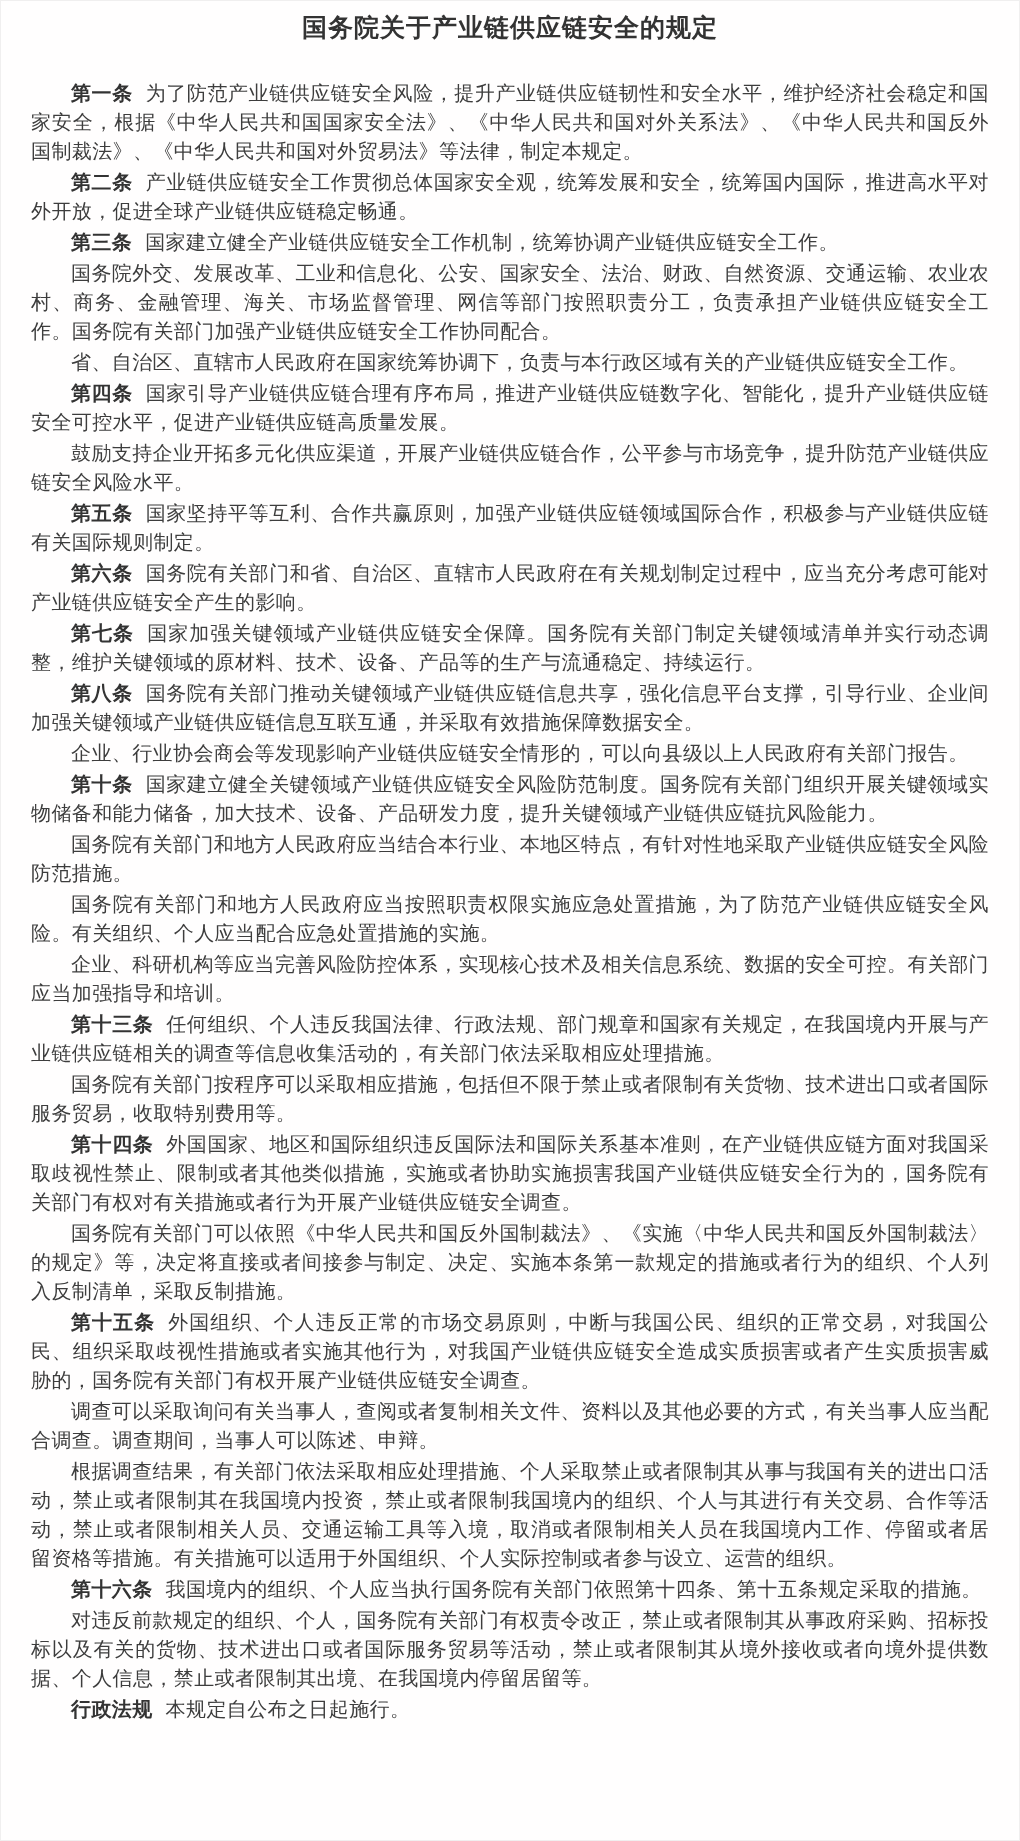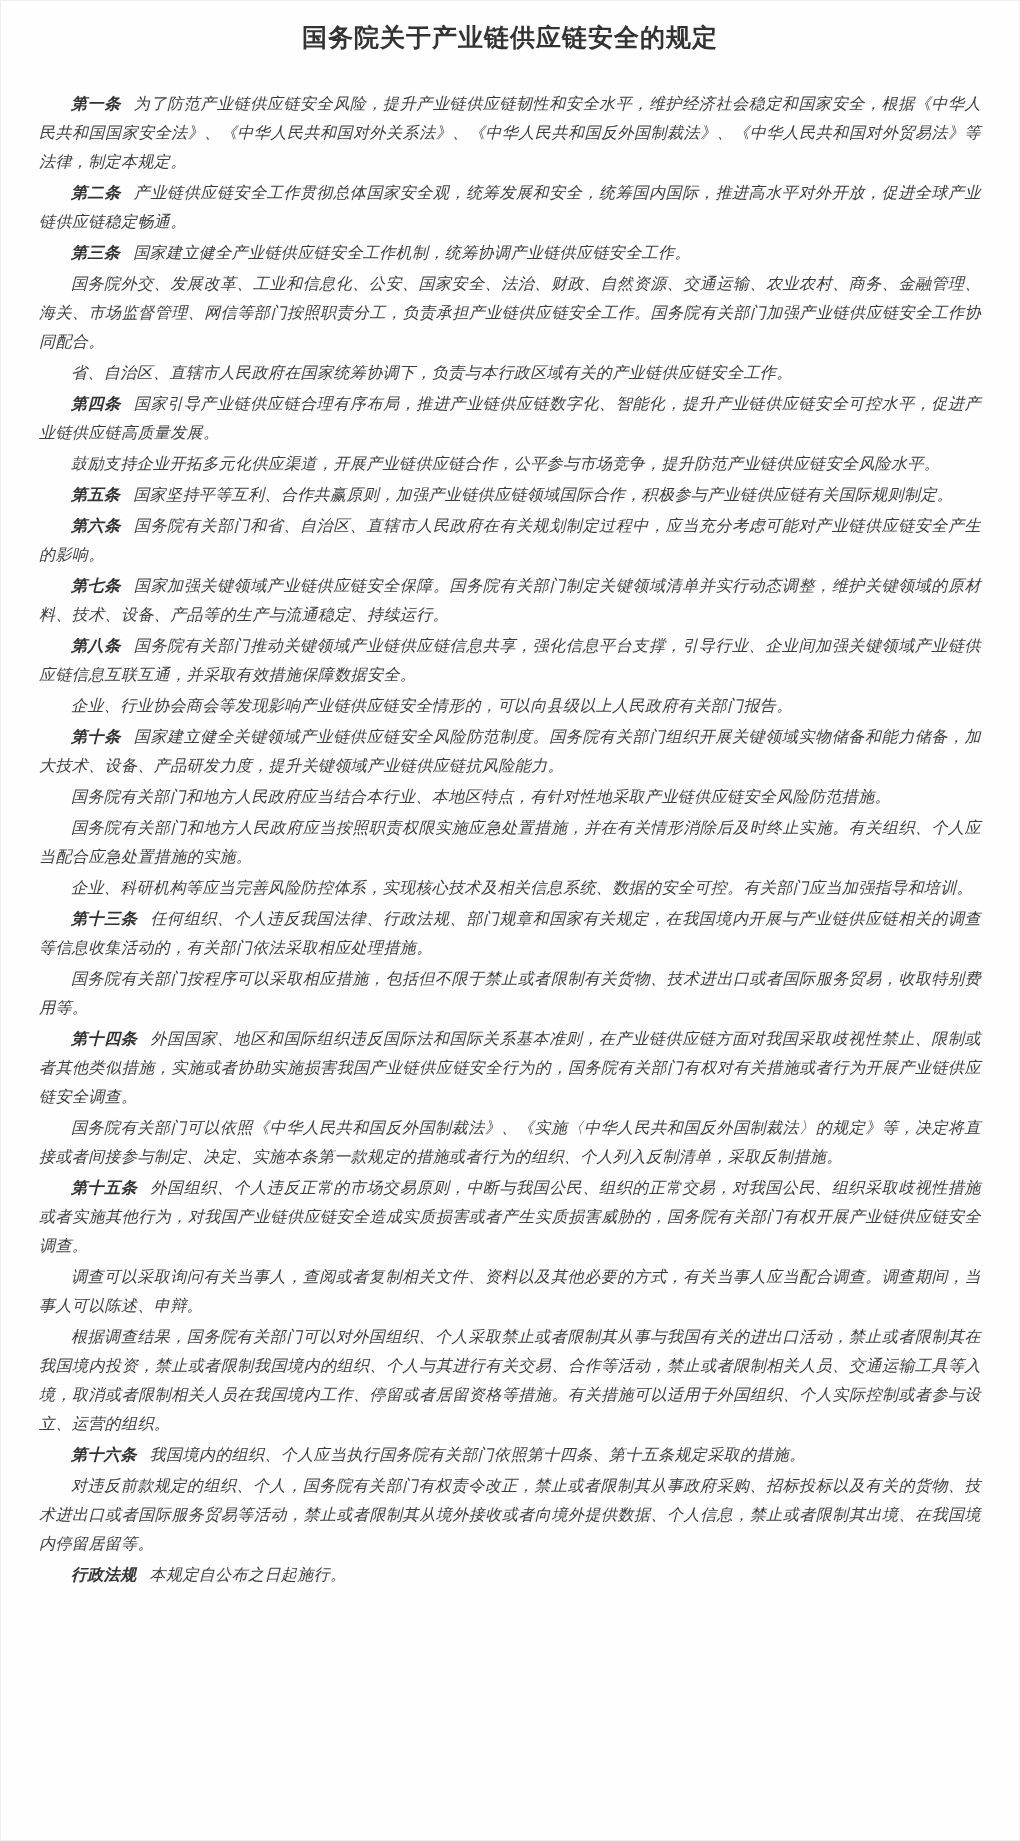--- a/index.html
+++ b/index.html
@@ -13,40 +13,39 @@
     box-sizing: border-box;
     margin: 0 auto;
     padding: 0 30px 24px 30px;
     background: #fffefe;
     border: 1px solid #f0efef;
     font-family: "Liberation Serif", "DejaVu Serif", serif;
     color: #333333;
   }
   .doc-title {
     margin: 0 0 36px 0;
-    padding-top: 22px;
+    padding-top: 12px;
     font-size: 25px;
     line-height: 30px;
     font-weight: bold;
     text-align: center;
     letter-spacing: 1px;
     color: #333333;
   }
   .doc-body {
     font-size: 16px;
   }
   .para {
-    margin: 2px 8px;
-    font-size: 16px;
+    margin: 2px 0;
+    font-size: 20px;
     line-height: 29px;
     text-align: justify;
     text-indent: 2em;
     color: #3d3d3d;
     letter-spacing: 0.4px;
-    font-style: italic;
   }
   .art-num {
     font-weight: bold;
     color: #333333;
     margin-right: 13px;
   }
 </style>
 </head>
 <body>
 
@@ -60,26 +59,26 @@
       <p class="para"><span class="para-text">省、自治区、直辖市人民政府在国家统筹协调下，负责与本行政区域有关的产业链供应链安全工作。</span></p>
       <p class="para"><b class="art-num">第四条</b><span class="para-text">国家引导产业链供应链合理有序布局，推进产业链供应链数字化、智能化，提升产业链供应链安全可控水平，促进产业链供应链高质量发展。</span></p>
       <p class="para"><span class="para-text">鼓励支持企业开拓多元化供应渠道，开展产业链供应链合作，公平参与市场竞争，提升防范产业链供应链安全风险水平。</span></p>
       <p class="para"><b class="art-num">第五条</b><span class="para-text">国家坚持平等互利、合作共赢原则，加强产业链供应链领域国际合作，积极参与产业链供应链有关国际规则制定。</span></p>
       <p class="para"><b class="art-num">第六条</b><span class="para-text">国务院有关部门和省、自治区、直辖市人民政府在有关规划制定过程中，应当充分考虑可能对产业链供应链安全产生的影响。</span></p>
       <p class="para"><b class="art-num">第七条</b><span class="para-text">国家加强关键领域产业链供应链安全保障。国务院有关部门制定关键领域清单并实行动态调整，维护关键领域的原材料、技术、设备、产品等的生产与流通稳定、持续运行。</span></p>
       <p class="para"><b class="art-num">第八条</b><span class="para-text">国务院有关部门推动关键领域产业链供应链信息共享，强化信息平台支撑，引导行业、企业间加强关键领域产业链供应链信息互联互通，并采取有效措施保障数据安全。</span></p>
       <p class="para"><span class="para-text">企业、行业协会商会等发现影响产业链供应链安全情形的，可以向县级以上人民政府有关部门报告。</span></p>
       <p class="para"><b class="art-num">第十条</b><span class="para-text">国家建立健全关键领域产业链供应链安全风险防范制度。国务院有关部门组织开展关键领域实物储备和能力储备，加大技术、设备、产品研发力度，提升关键领域产业链供应链抗风险能力。</span></p>
       <p class="para"><span class="para-text">国务院有关部门和地方人民政府应当结合本行业、本地区特点，有针对性地采取产业链供应链安全风险防范措施。</span></p>
-      <p class="para"><span class="para-text">国务院有关部门和地方人民政府应当按照职责权限实施应急处置措施，并在有关情形消除后及时终止实施。有关组织、个人应当配合应急处置措施的实施。</span></p>
+      <p class="para"><span class="para-text">国务院有关部门和地方人民政府应当按照职责权限实施应急处置措施，为了防范产业链供应链安全风险。有关组织、个人应当配合应急处置措施的实施。</span></p>
       <p class="para"><span class="para-text">企业、科研机构等应当完善风险防控体系，实现核心技术及相关信息系统、数据的安全可控。有关部门应当加强指导和培训。</span></p>
       <p class="para"><b class="art-num">第十三条</b><span class="para-text">任何组织、个人违反我国法律、行政法规、部门规章和国家有关规定，在我国境内开展与产业链供应链相关的调查等信息收集活动的，有关部门依法采取相应处理措施。</span></p>
       <p class="para"><span class="para-text">国务院有关部门按程序可以采取相应措施，包括但不限于禁止或者限制有关货物、技术进出口或者国际服务贸易，收取特别费用等。</span></p>
       <p class="para"><b class="art-num">第十四条</b><span class="para-text">外国国家、地区和国际组织违反国际法和国际关系基本准则，在产业链供应链方面对我国采取歧视性禁止、限制或者其他类似措施，实施或者协助实施损害我国产业链供应链安全行为的，国务院有关部门有权对有关措施或者行为开展产业链供应链安全调查。</span></p>
       <p class="para"><span class="para-text">国务院有关部门可以依照《中华人民共和国反外国制裁法》、《实施〈中华人民共和国反外国制裁法〉的规定》等，决定将直接或者间接参与制定、决定、实施本条第一款规定的措施或者行为的组织、个人列入反制清单，采取反制措施。</span></p>
       <p class="para"><b class="art-num">第十五条</b><span class="para-text">外国组织、个人违反正常的市场交易原则，中断与我国公民、组织的正常交易，对我国公民、组织采取歧视性措施或者实施其他行为，对我国产业链供应链安全造成实质损害或者产生实质损害威胁的，国务院有关部门有权开展产业链供应链安全调查。</span></p>
       <p class="para"><span class="para-text">调查可以采取询问有关当事人，查阅或者复制相关文件、资料以及其他必要的方式，有关当事人应当配合调查。调查期间，当事人可以陈述、申辩。</span></p>
-      <p class="para"><span class="para-text">根据调查结果，国务院有关部门可以对外国组织、个人采取禁止或者限制其从事与我国有关的进出口活动，禁止或者限制其在我国境内投资，禁止或者限制我国境内的组织、个人与其进行有关交易、合作等活动，禁止或者限制相关人员、交通运输工具等入境，取消或者限制相关人员在我国境内工作、停留或者居留资格等措施。有关措施可以适用于外国组织、个人实际控制或者参与设立、运营的组织。</span></p>
+      <p class="para"><span class="para-text">根据调查结果，有关部门依法采取相应处理措施、个人采取禁止或者限制其从事与我国有关的进出口活动，禁止或者限制其在我国境内投资，禁止或者限制我国境内的组织、个人与其进行有关交易、合作等活动，禁止或者限制相关人员、交通运输工具等入境，取消或者限制相关人员在我国境内工作、停留或者居留资格等措施。有关措施可以适用于外国组织、个人实际控制或者参与设立、运营的组织。</span></p>
       <p class="para"><b class="art-num">第十六条</b><span class="para-text">我国境内的组织、个人应当执行国务院有关部门依照第十四条、第十五条规定采取的措施。</span></p>
       <p class="para"><span class="para-text">对违反前款规定的组织、个人，国务院有关部门有权责令改正，禁止或者限制其从事政府采购、招标投标以及有关的货物、技术进出口或者国际服务贸易等活动，禁止或者限制其从境外接收或者向境外提供数据、个人信息，禁止或者限制其出境、在我国境内停留居留等。</span></p>
       <p class="para"><b class="art-num">行政法规</b><span class="para-text">本规定自公布之日起施行。</span></p>
     </div>
 </div>
 
 </body></html>

